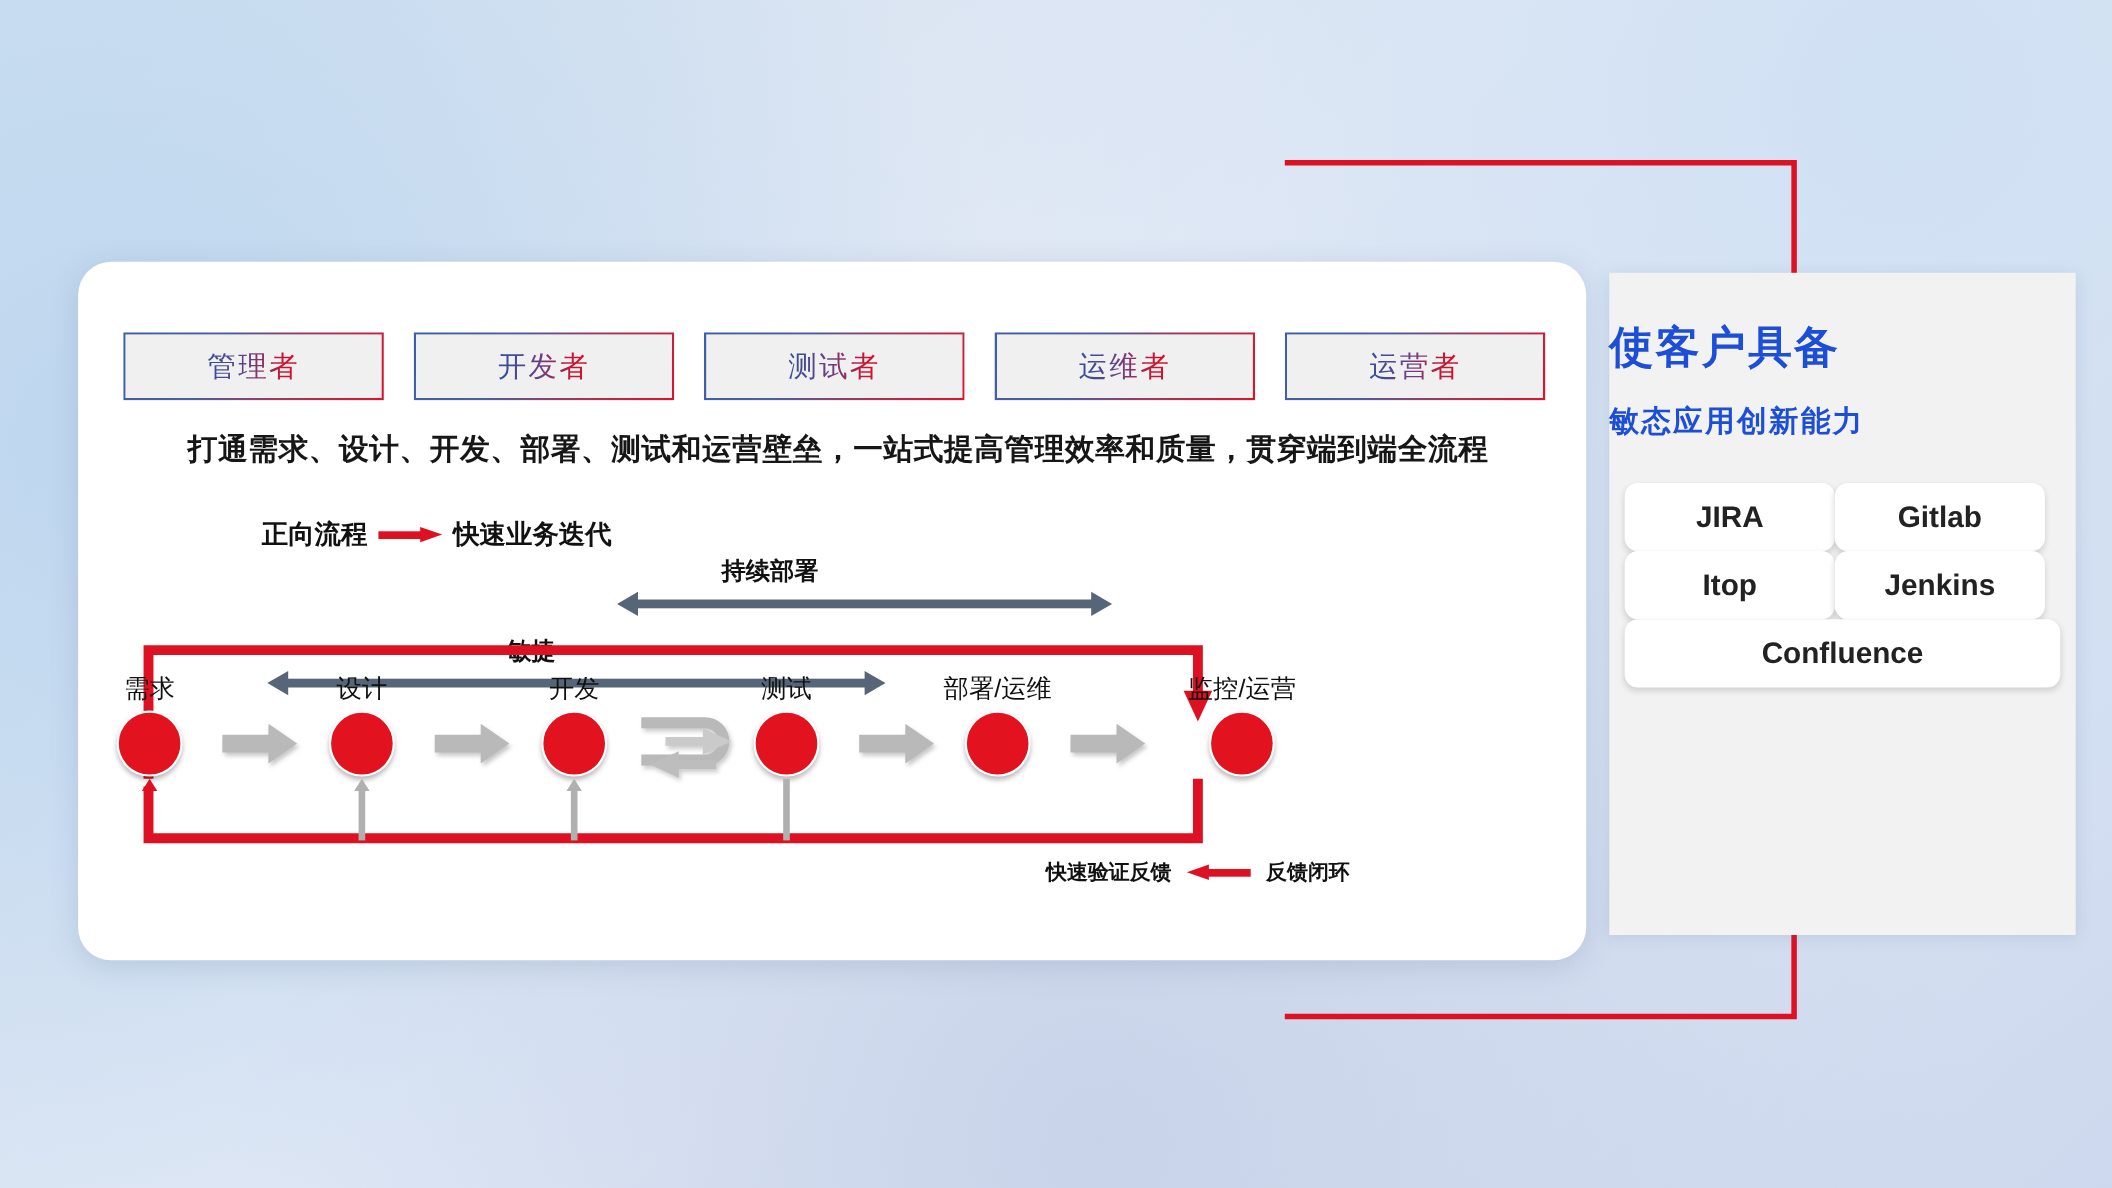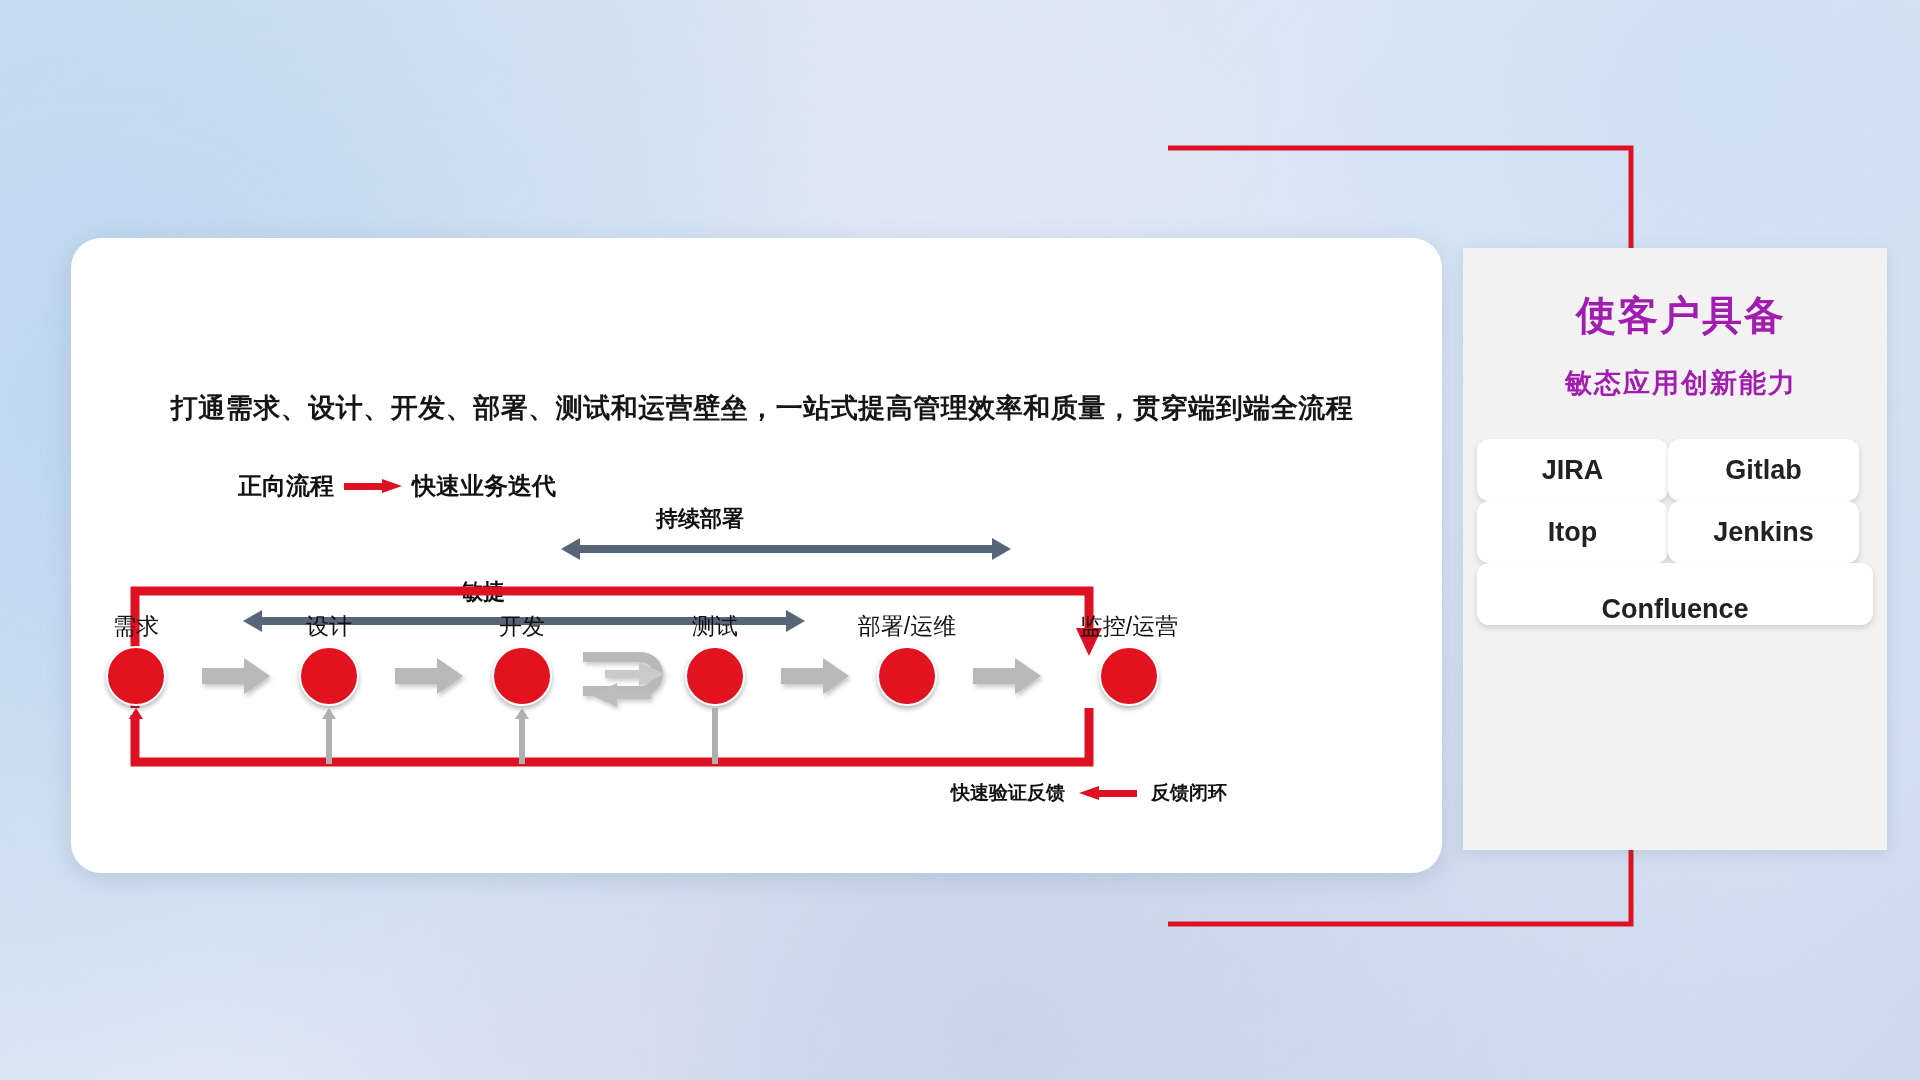--- a/index.html
+++ b/index.html
@@ -130,43 +130,60 @@
 
   
   .red-loop { position: absolute; left: 0; top: 0; width: 1371px; height: 635px; pointer-events: none; }
 
   
   .side-panel {
     position: absolute; left: 1463px; top: 248px; width: 424px; height: 602px;
     background: #f2f2f2; z-index: 4;
     box-shadow: 0 3px 14px rgba(90,110,140,0.18);
   }
-  .side-title { text-align: center; color: #a21caf; font-weight: 700; font-size: 40px;
-                letter-spacing: 2px; padding-left: 12px; }
+  .side-title { text-align: left; color: #1d4ed8; font-weight: 700; font-size: 40px;
+                letter-spacing: 2px; }
   .side-title.l1 { margin-top: 40px; }
   .side-title.l2 { margin-top: 22px; font-size: 27px; }
   .tools { margin: 38px 14px 0 14px; display: flex; flex-wrap: wrap; }
   .tool {
     background: #ffffff; border-radius: 12px; height: 62px;
     display: flex; align-items: center; justify-content: center;
     font-size: 27px; font-weight: 700; color: #222;
     box-shadow: 0 3px 6px rgba(0,0,0,0.14);
     flex: 0 0 calc(50% - 7px);
   }
-  .tool.wide { flex: 0 0 100%; align-items: flex-end; }
+  .tool.wide { flex: 0 0 100%; }
 </style>
 </head>
 <body>
 
 <svg class="red-bracket" viewBox="0 0 1920 1080">
   <path d="M 1168 148 L 1631 148 L 1631 924 L 1168 924" fill="none" stroke="#dd1122" stroke-width="5"></path>
 </svg>
 
 <div class="main-card">
 
+  <div class="roles">
+    <div class="role-box">
+      <span class="role-label">管理者</span>
+    </div>
+    <div class="role-box">
+      <span class="role-label">开发者</span>
+    </div>
+    <div class="role-box">
+      <span class="role-label">测试者</span>
+    </div>
+    <div class="role-box">
+      <span class="role-label">运维者</span>
+    </div>
+    <div class="role-box">
+      <span class="role-label">运营者</span>
+    </div>
+  </div>
 
   <div class="headline">打通需求、设计、开发、部署、测试和运营壁垒，一站式提高管理效率和质量，贯穿端到端全流程</div>
 
   <div class="legend-forward">
     <span>正向流程</span>
     <span class="arrow-red-r"></span>
     <span>快速业务迭代</span>
   </div>
 
   <div class="legend-feedback">

